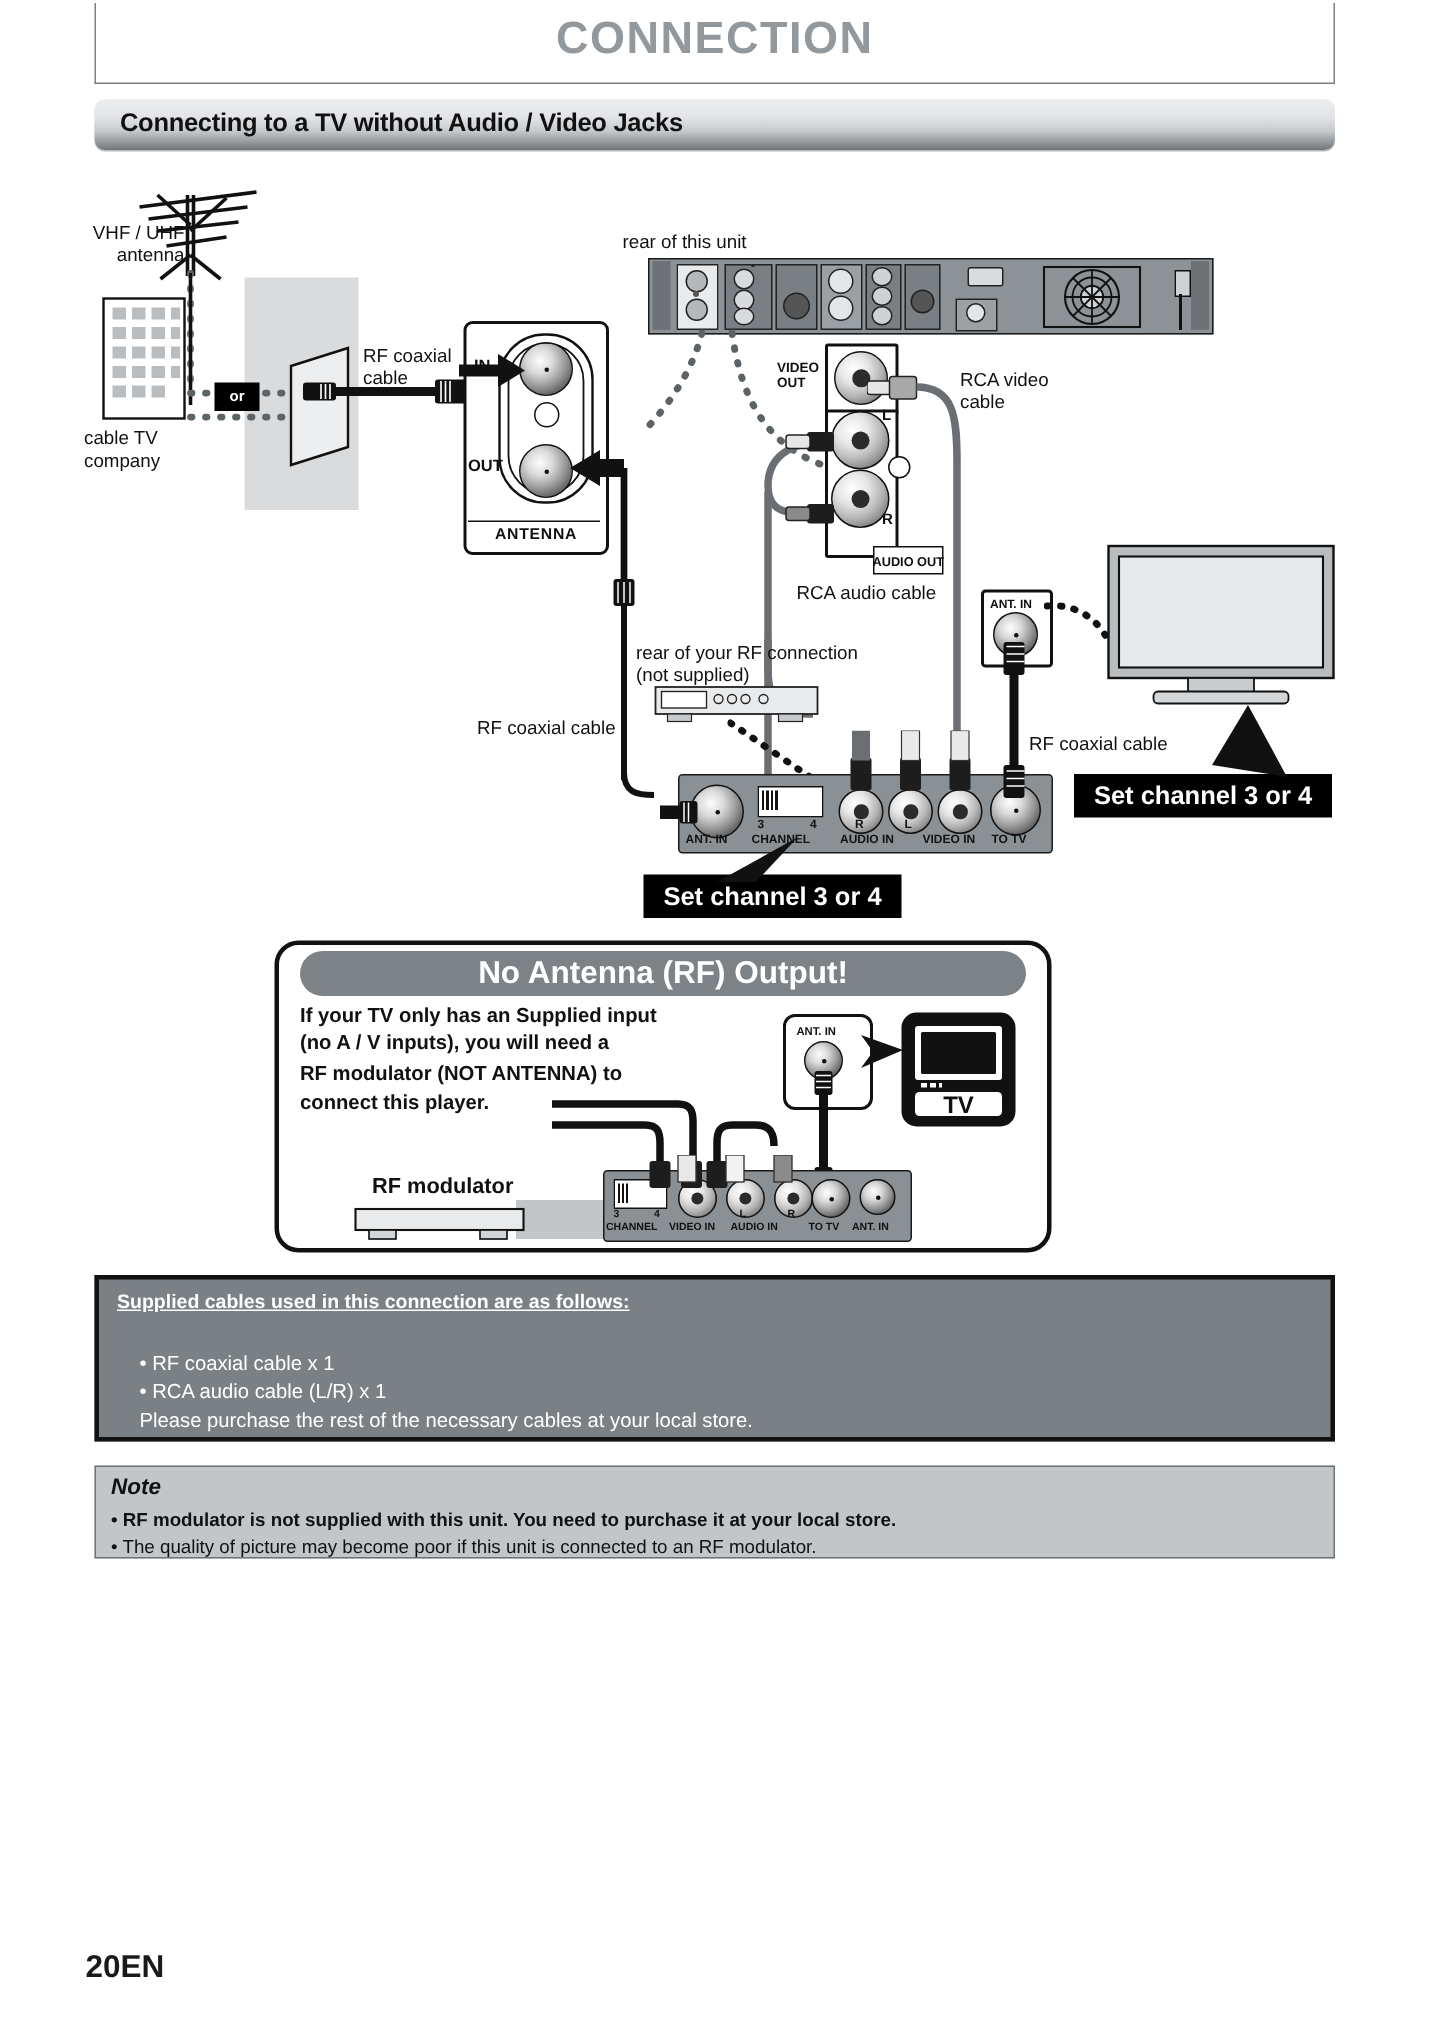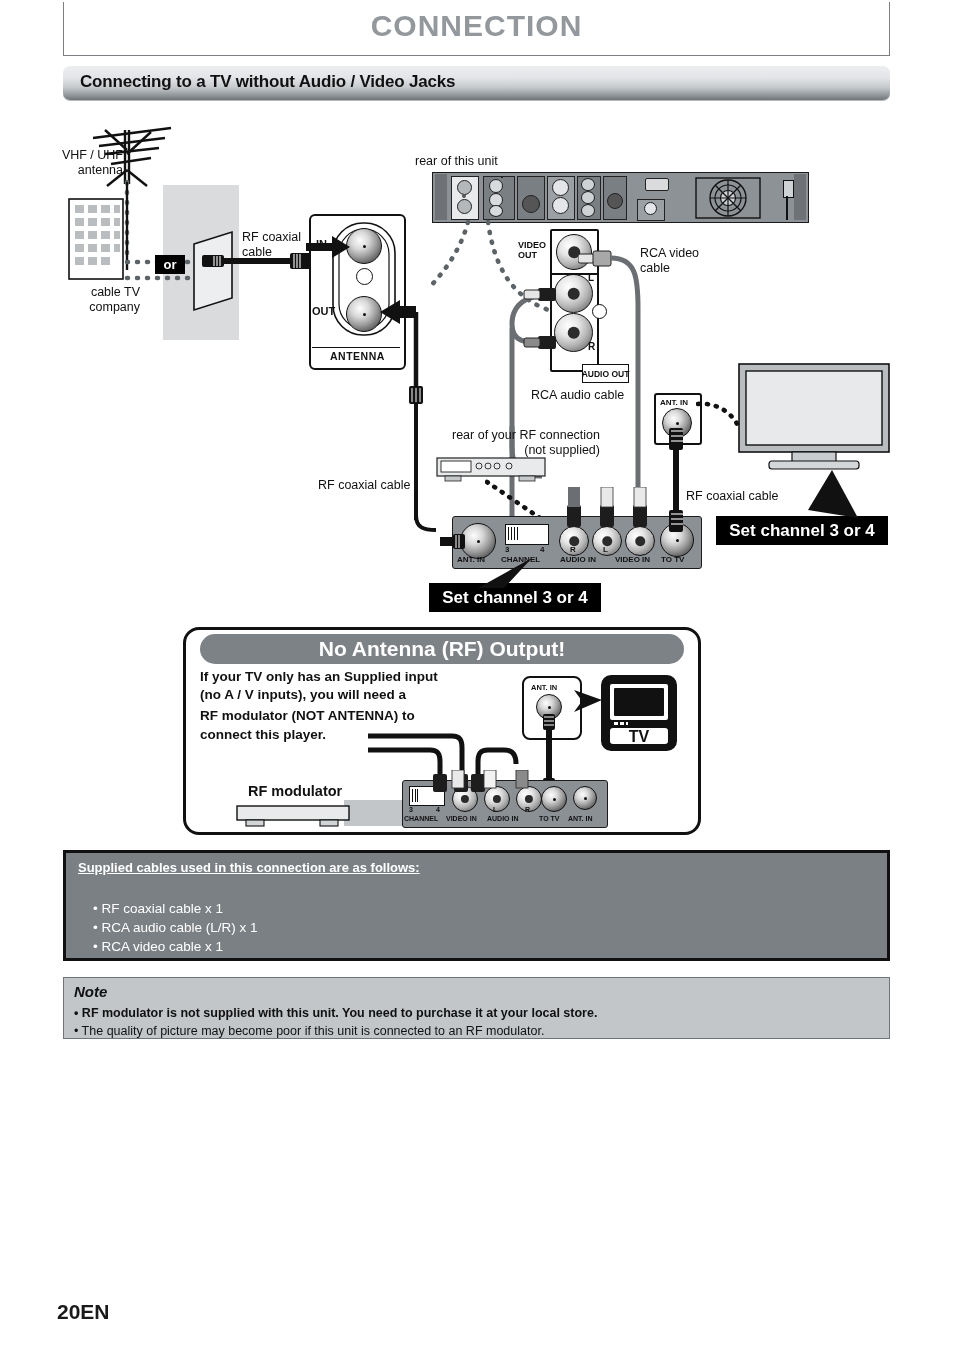--- a/index.html
+++ b/index.html
@@ -26,21 +26,21 @@
     background:linear-gradient(to bottom,#eceef0 0%,#e2e4e7 35%,#c8cbce 62%,#8d9296 88%,#6f7478 100%);
     box-shadow:0 1px 0 #b6babd;
   }
   .section-bar span{
     position:absolute;left:17px;top:6px;font-size:17px;font-weight:bold;color:#111;
     letter-spacing:-0.2px;
   }
 
   
   .lbl{position:absolute;font-size:12.5px;color:#111;line-height:1.18;white-space:pre;}
-  .lbl.c{text-align:right;}
+  .lbl.c{text-align:left;}
   .panel{
     position:absolute;background:#8b9094;border:1.5px solid #1b1b1b;border-radius:3px;
   }
   .jackbox{position:absolute;background:#fff;border:2px solid #111;border-radius:6px;}
   .tinylbl{position:absolute;font-size:7.5px;font-weight:bold;color:#111;white-space:nowrap;}
   .coax{position:absolute;border-radius:50%;
     background:radial-gradient(circle at 38% 34%,#fdfdfd 0%,#d9d9d9 28%,#9a9a9a 55%,#5d5d5d 78%,#2a2a2a 100%);
     border:1.5px solid #111;}
   .coax::after{content:"";position:absolute;left:50%;top:50%;width:3px;height:3px;margin:-1.5px 0 0 -1.5px;
     border-radius:50%;background:#111;}
@@ -160,22 +160,22 @@
 company</div>
 
     <svg style="position:absolute;left:118px;top:180px;" width="100" height="110">
       <polyline points="9,2 9,82 90,82" fill="none" stroke="#5c6367" stroke-width="4.5" stroke-dasharray="1 9" stroke-linecap="round"></polyline>
       <line x1="9" y1="2" x2="9" y2="80" stroke="#111" stroke-width="2"></line>
     </svg>
     <svg style="position:absolute;left:118px;top:255px;" width="100" height="40">
       <polyline points="9,23 90,23" fill="none" stroke="#5c6367" stroke-width="4.5" stroke-dasharray="1 9" stroke-linecap="round"></polyline>
     </svg>
 
-    <div class="arrowbox" style="left:143px;top:255px;width:30px;height:19px;font-size:13px;
-         display:flex;align-items:center;justify-content:center;margin-left:12px;">or</div>
+    <div class="arrowbox" style="left:143px;top:255px;width:30px;height:19px;font-size:10px;
+         display:flex;align-items:center;justify-content:center;">or</div>
 
     <svg style="position:absolute;left:186px;top:222px;" width="60" height="100">
       <polygon points="8,22 46,10 46,76 8,88" fill="#eceef0" stroke="#111" stroke-width="1.6"></polygon>
     </svg>
     <svg style="position:absolute;left:200px;top:249px;" width="115" height="24">
       <rect x="2" y="6" width="22" height="12" rx="2" fill="#111"></rect>
       <g stroke="#fff" stroke-width="1.1">
         <line x1="14" y1="7" x2="14" y2="17"></line>
           <line x1="17" y1="7" x2="17" y2="17"></line>
         <line x1="20" y1="7" x2="20" y2="17"></line>
@@ -490,21 +490,20 @@
     <rect x="2" y="0" width="12" height="18" fill="#e9e9e9" stroke="#333" stroke-width="0.9"></rect>
     <rect x="34" y="0" width="12" height="18" fill="#f2f2f2" stroke="#333" stroke-width="0.9"></rect>
     <rect x="66" y="0" width="12" height="18" fill="#8a8a8a" stroke="#333" stroke-width="0.9"></rect>
   </svg>
 
   <div class="supplied">
     <h4>Supplied cables used in this connection are as follows:</h4>
     <ul>
       <li>• RF coaxial cable x 1</li>
       <li>• RCA audio cable (L/R) x 1</li>
-      <li>• RCA video cable x 1</li>
       <li>Please purchase the rest of the necessary cables at your local store.</li>
     </ul>
   </div>
 
   <div class="note">
     <div class="ttl">Note</div>
     <ul>
       <li class="b">• RF modulator is not supplied with this unit. You need to purchase it at your local store.</li>
       <li>•  The quality of picture may become poor if this unit is connected to an RF modulator.</li>
     </ul>

